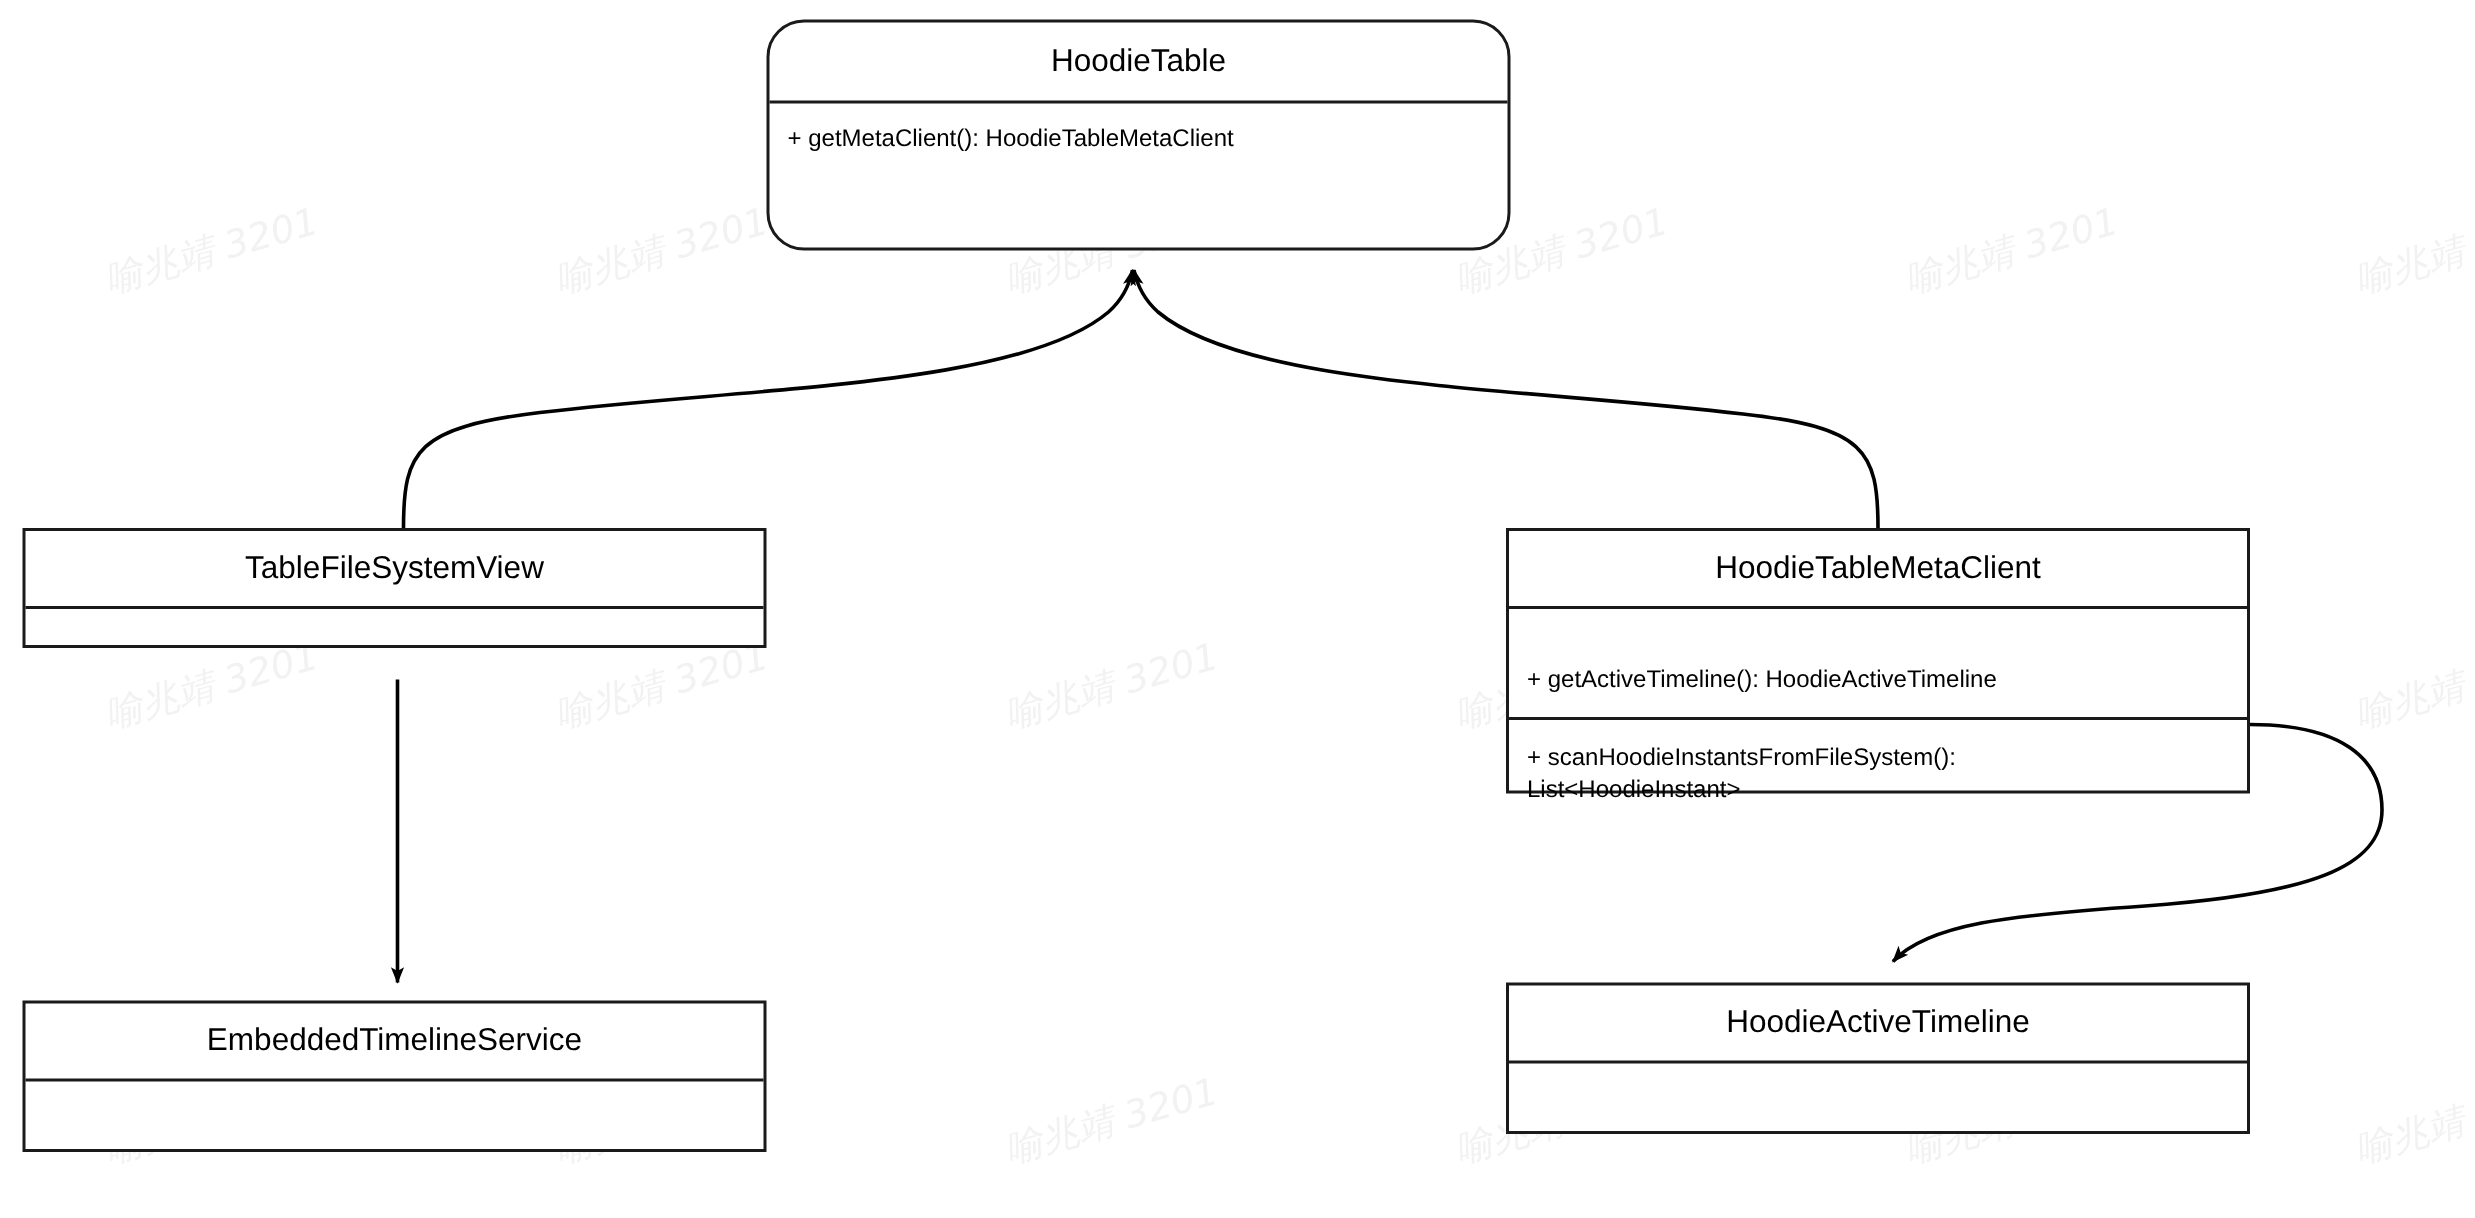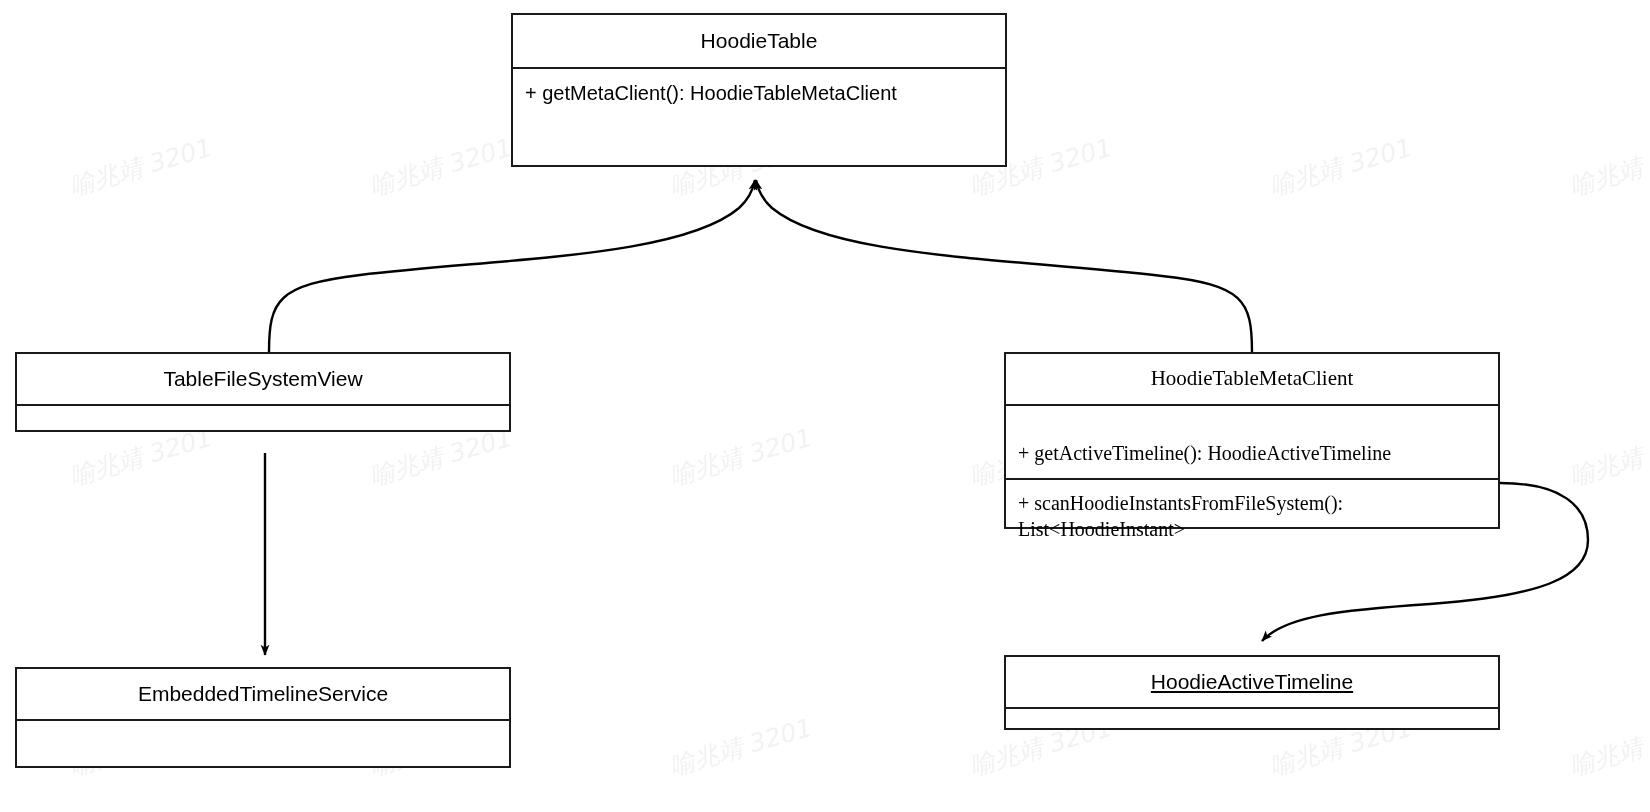--- a/index.html
+++ b/index.html
@@ -68,52 +68,52 @@
     display: flex;
     align-items: center;
     justify-content: center;
   }
   .uml-members-compartment {
     box-sizing: border-box;
     border-top: 2px solid #1a1a1a;
   }
   .uml-member {
     box-sizing: border-box;
-    font-size: 20px;
+    font-size: 16px;
     color: #000000;
     padding: 6px 10px 6px 12px;
     line-height: 1.28;
     white-space: pre-line;
   }
   .uml-member + .uml-member {
     border-top: 2px solid #1a1a1a;
   }
   .uml-empty-compartment {
     box-sizing: border-box;
   }
 
   
-  #class-hoodie-table          { left: 511px;  top: 13px;  width: 496px; height: 154px; }
+  #class-hoodie-table          { left: 511px;  top: 13px;  width: 496px; height: 154px; border-radius: 25px; }
   #class-hoodie-table .uml-name-compartment { height: 52px; }
   #class-hoodie-table .uml-member { height: 49px; display:flex; align-items:center; }
 
   #class-table-file-system-view { left: 15px;  top: 352px; width: 496px; height: 80px; }
   #class-table-file-system-view .uml-name-compartment { height: 50px; }
   #class-table-file-system-view .uml-empty-compartment { height: 47px; }
 
-  #class-hoodie-table-meta-client { left: 1004px; top: 352px; width: 496px; height: 177px; font-family: Liberation Serif, serif; }
+  #class-hoodie-table-meta-client { left: 1004px; top: 352px; width: 496px; height: 177px; }
   #class-hoodie-table-meta-client .uml-name-compartment { height: 50px; }
   #class-hoodie-table-meta-client .uml-member.single { height: 48px; display:flex; align-items:center;margin-top:24px; }
   #class-hoodie-table-meta-client .uml-member.double { height: 75px; display:flex; align-items:center; }
 
   #class-embedded-timeline-service { left: 15px; top: 667px; width: 496px; height: 101px; }
   #class-embedded-timeline-service .uml-name-compartment { height: 50px; text-align: center; }
   #class-embedded-timeline-service .uml-empty-compartment { height: 47px; }
 
-  #class-hoodie-active-timeline { left: 1004px; top: 655px; width: 496px; height: 75px; text-decoration: underline; }
+  #class-hoodie-active-timeline { left: 1004px; top: 655px; width: 496px; height: 101px; }
   #class-hoodie-active-timeline .uml-name-compartment { height: 50px; }
   #class-hoodie-active-timeline .uml-empty-compartment { height: 47px; }
 </style>
 </head>
 <body>
 
 <div id="canvas">
 
   <div id="watermark-layer">
       <span class="watermark-text" style="left: 75px; top: 170px; color: rgb(242, 242, 242); transform: rotate(-16deg);">喻兆靖 3201</span>

